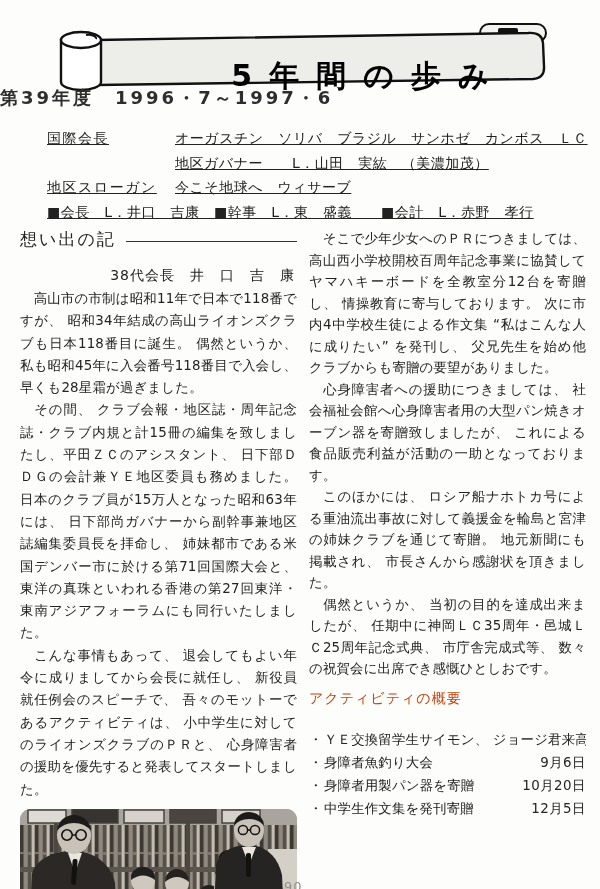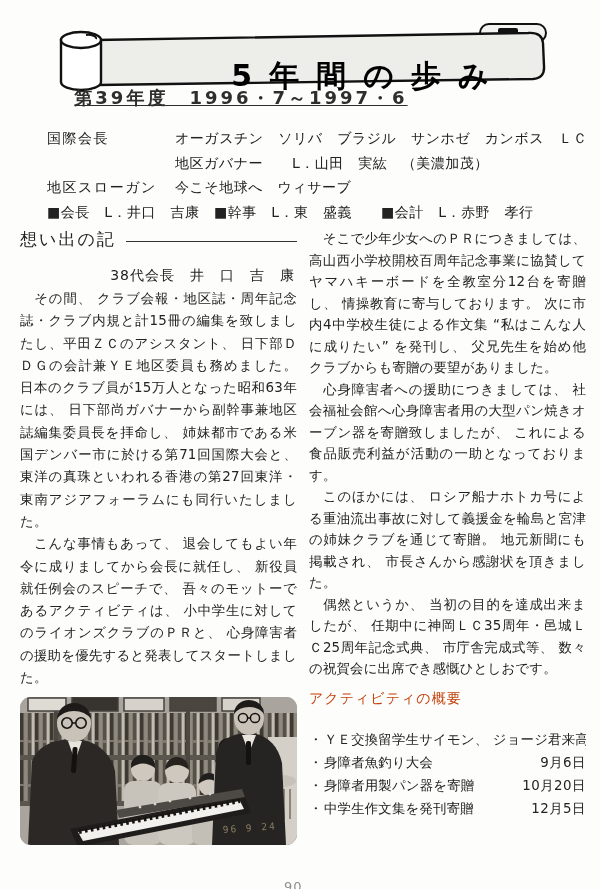--- a/index.html
+++ b/index.html
@@ -13,25 +13,25 @@
   }
   
   .banner{position:absolute;left:50px;top:20px;width:516px;height:76px;}
   .banner svg{display:block;width:100%;height:100%;}
   .banner-title{
     position:absolute;left:100px;top:36px;width:420px;
     text-align:center;font-size:30px;font-weight:bold;color:#000000;
     letter-spacing:17px;text-indent:17px;white-space:nowrap;
   }
   .term{
-    position:absolute;left:0;top:86px;width:482px;text-align:center;
-    font-size:18px;font-weight:bold;color:#2e2e2e;letter-spacing:3px;text-decoration:underline;
-  }
-  
-  .info{position:absolute;left:47px;top:126px;width:525px;font-size:14px;line-height:24.5px;color:#222;}
+    position:absolute;left:0;top:86px;width:482px;text-align:left;
+    font-size:18px;font-weight:bold;color:#2e2e2e;letter-spacing:3px;
+  }
+  
+  .info{position:absolute;left:47px;top:126px;width:525px;font-size:14px;line-height:24.5px;color:#222;text-decoration:underline;}
   .info-row{display:flex;}
   .info-label{width:128px;flex:none;letter-spacing:1.5px;}
   .info-value{letter-spacing:0.5px;white-space:nowrap;}
   .info-officers{letter-spacing:0.5px;white-space:nowrap;}
   
   .col{position:absolute;top:228px;width:277px;}
   .col-left{left:20px;}
   .col-right{left:309px;}
   .memoir-head{display:flex;align-items:center;}
   .memoir-title{font-size:17px;letter-spacing:2px;color:#222;flex:none;}
@@ -98,20 +98,21 @@
     <span class="info-officers">■会長　L．井口　吉康　■幹事　L．東　盛義　　■会計　L．赤野　孝行</span>
   </div>
 </div>
 
 <div class="col col-left">
   <div class="memoir-head">
     <span class="memoir-title">想い出の記</span>
     <span class="heading-rule"></span>
   </div>
   <div class="byline">38代会長　井　口　吉　康</div>
+  <p class="para">　高山市の市制は昭和11年で日本で118番ですが、 昭和34年結成の高山ライオンズクラブも日本118番目に誕生。 偶然というか、私も昭和45年に入会番号118番目で入会し、 早くも28星霜が過ぎました。</p>
   <p class="para">　その間、 クラブ会報・地区誌・周年記念誌・クラブ内規と計15冊の編集を致しましたし、平田ＺＣのアシスタント、 日下部ＤＤＧの会計兼ＹＥ地区委員も務めました。 日本のクラブ員が15万人となった昭和63年には、 日下部尚ガバナーから副幹事兼地区誌編集委員長を拝命し、 姉妹都市である米国デンバー市に於ける第71回国際大会と、 東洋の真珠といわれる香港の第27回東洋・東南アジアフォーラムにも同行いたしました。</p>
   <p class="para">　こんな事情もあって、 退会してもよい年令に成りましてから会長に就任し、 新役員就任例会のスピーチで、 吾々のモットーであるアクティビティは、 小中学生に対してのライオンズクラブのＰＲと、 心身障害者の援助を優先すると発表してスタートしました。</p>
 
   <div class="photo">
     <svg viewBox="0 0 277 148">
 
       <rect x="0" y="0" width="277" height="148" fill="#a9a49d"></rect>
 
       <g stroke="#46423c" stroke-width="1.5">
         <rect x="8" y="1" width="38" height="13" fill="#dedbd5"></rect>

